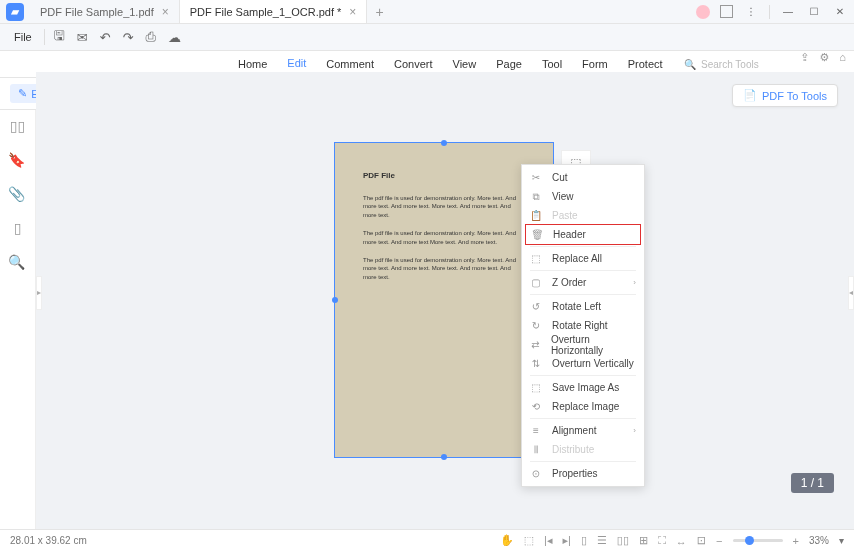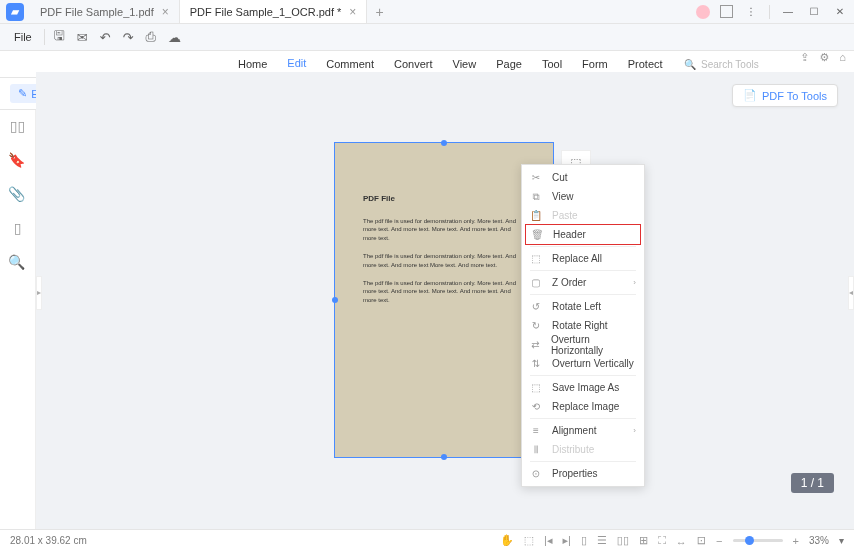--- a/index.html
+++ b/index.html
@@ -49,21 +49,21 @@
 .canvas { position: absolute; left: 36px; right: 0; top: 72px; bottom: 22px; background: #f0f2f5; overflow: hidden; }
 .pdf-to-word { position: absolute; right: 16px; top: 12px; background: #fff; border: 1px solid #ddd; border-radius: 4px; padding: 4px 10px; font-size: 11px; color: #4a8cff; display: flex; align-items: center; gap: 5px; box-shadow: 0 1px 3px rgba(0,0,0,0.05); }
 
 
 .doc-page { position: absolute; left: 298px; top: 70px; width: 220px; height: 316px; background: #d5cdb5; border: 1px solid #4a8cff; }
 .doc-handle { position: absolute; width: 6px; height: 6px; background: #4a8cff; border-radius: 50%; }
 .doc-handle.hn { top: -3px; left: 50%; transform: translateX(-50%); }
 .doc-handle.hs { bottom: -3px; left: 50%; transform: translateX(-50%); }
 .doc-handle.hw { left: -3px; top: 50%; transform: translateY(-50%); }
 .doc-handle.he { right: -3px; top: 50%; transform: translateY(-50%); }
-.doc-content { padding: 28px 28px; font-size: 6px; color: #333; margin-top: 23px; }
+.doc-content { padding: 28px 28px; font-size: 6px; color: #333; }
 .doc-title { font-size: 8px; font-weight: bold; margin-bottom: 14px; }
 .doc-para { margin-bottom: 10px; line-height: 1.4; }
 
 
 .crop-btn { position: absolute; left: 525px; top: 78px; width: 30px; height: 26px; background: #fff; border: 1px solid #eee; display: flex; align-items: center; justify-content: center; color: #888; font-size: 12px; }
 
 
 .ctx-menu { position: absolute; left: 485px; top: 92px; width: 124px; background: #fff; border: 1px solid #e0e0e0; box-shadow: 0 2px 10px rgba(0,0,0,0.15); padding: 3px 0; }
 .ctx-item { display: flex; align-items: center; height: 19px; padding: 0 8px; font-size: 10px; color: #444; gap: 10px; }
 .ctx-item.disabled { color: #ccc; }

